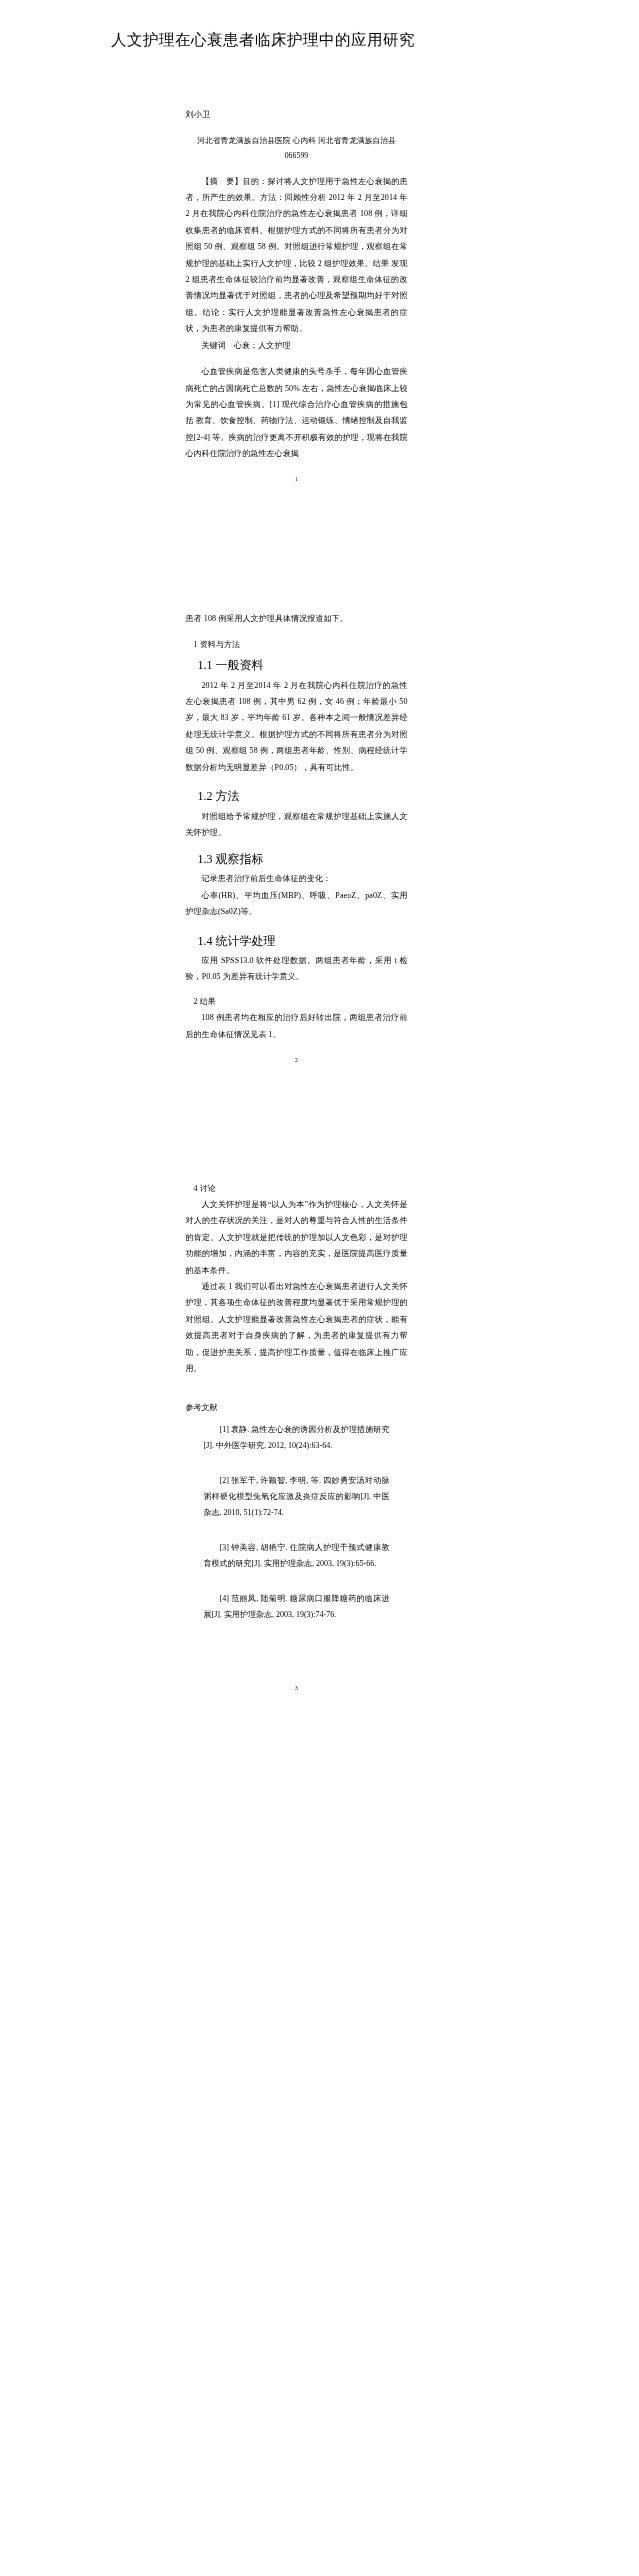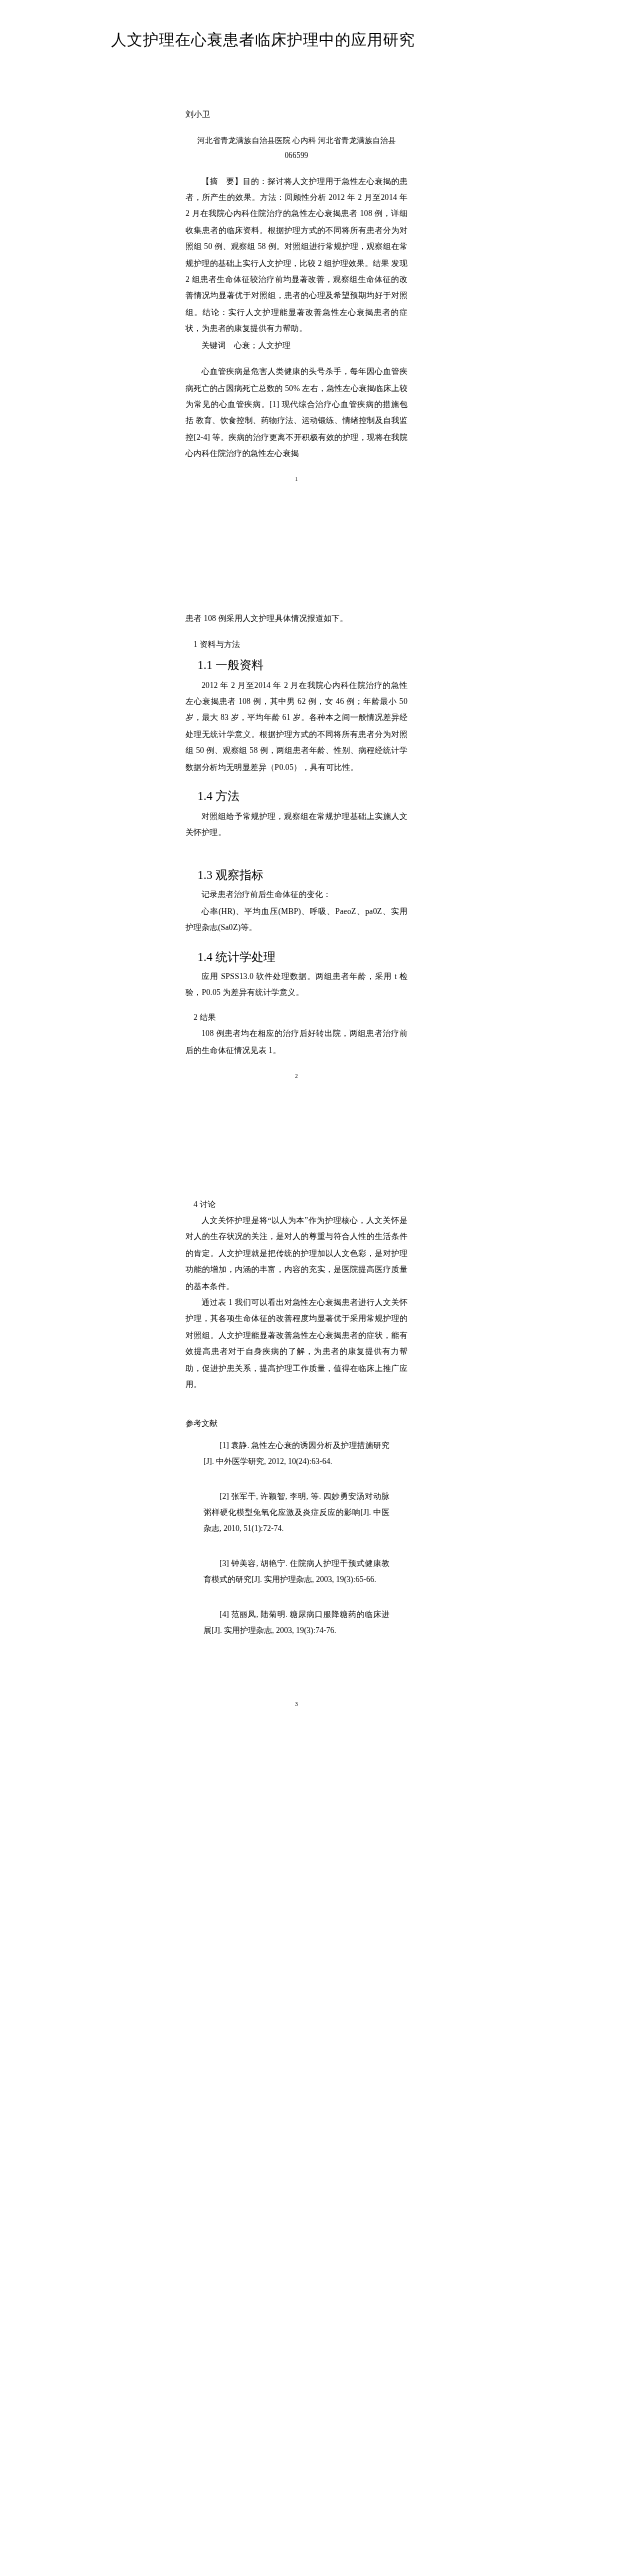--- a/index.html
+++ b/index.html
@@ -121,25 +121,25 @@
     <div class="block">
 
       <p class="body" style="text-indent:0">患者 108 例采用人文护理具体情况报道如下。</p>
 
       <p class="heading" style="margin-top:9.3px">1 资料与方法</p>
 
       <p class="subheading">1.1  一般资料</p>
 
       <p class="body">2012 年 2 月至2014 年 2 月在我院心内科住院治疗的急性左心衰揭患者 108 例，其中男 62 例，女 46 例；年龄最小 50 岁，最大 83 岁，平均年龄 61 岁。各种本之间一般情况差异经处理无统计学意义。根据护理方式的不同将所有患者分为对照组 50 例、观察组 58 例，两组患者年龄、性别、病程经统计学数据分析均无明显差异（P0.05），具有可比性。</p>
 
-      <p class="subheading" style="margin-top:8.2px">1.4  方法</p>
+      <p class="subheading" style="margin-top:8.2px">1.2  方法</p>
 
       <p class="body">对照组给予常规护理，观察组在常规护理基础上实施人文关怀护理。</p>
 
-      <p class="subheading" style="margin-top:21px">1.3  观察指标</p>
+      <p class="subheading" style="margin-top:5px">1.3  观察指标</p>
 
       <p class="body">记录患者治疗前后生命体征的变化：</p>
 
       <p class="body">心率(HR)、平均血压(MBP)、呼吸、PaeoZ、pa0Z、实用护理杂志(Sa0Z)等。</p>
 
       <p class="subheading" style="margin-top:8.2px">1.4  统计学处理</p>
 
       <p class="body">应用 SPSS13.0 软件处理数据。两组患者年龄，采用 t  检验，P0.05  为差异有统计学意义。</p>
 
       <p class="heading" style="margin-top:8.2px">2  结果</p>

